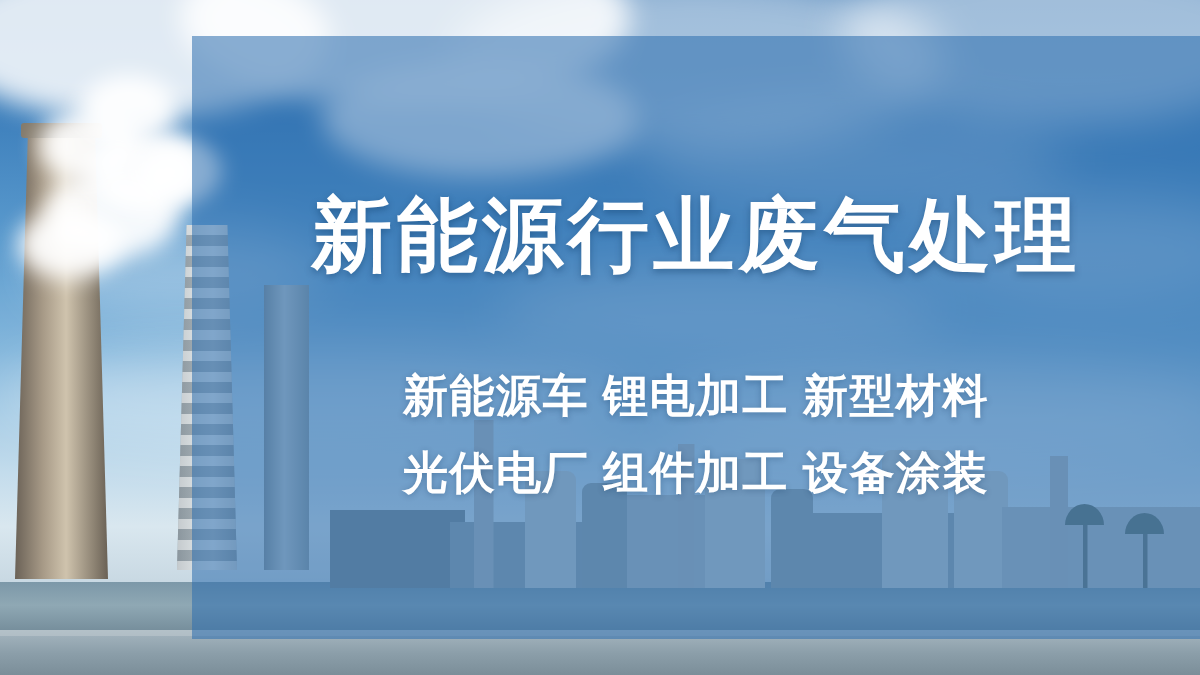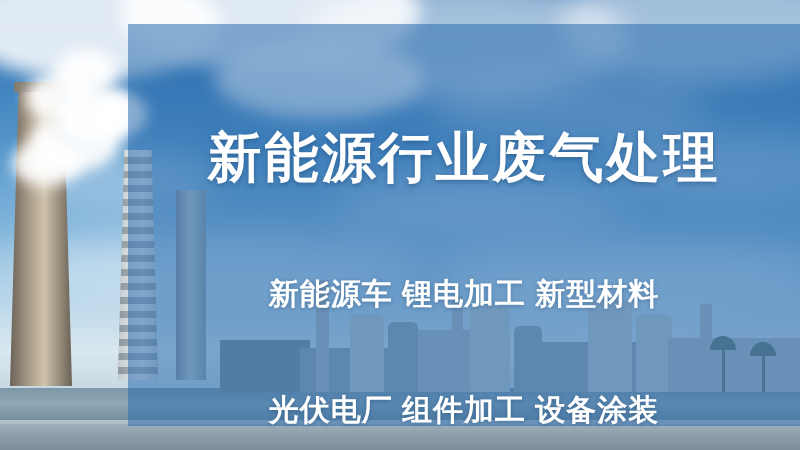--- a/index.html
+++ b/index.html
@@ -153,21 +153,21 @@
   }
 
   
   .text-wrap {
     position: absolute;
     left: 128px; top: 24px;
     width: 672px; height: 402px;
     display: flex;
     flex-direction: column;
     align-items: center;
-    justify-content: space-between;
+    justify-content: flex-start;
     padding-top: 104px;
     box-sizing: border-box;
   }
   .headline {
     color: #ffffff;
     font-size: 54px;
     font-weight: bold;
     letter-spacing: 3px;
     line-height: 1.1;
     text-shadow: 0 2px 5px rgba(0,40,80,0.35);
@@ -175,21 +175,21 @@
   }
   .subline {
     color: #ffffff;
     font-size: 30px;
     font-weight: bold;
     letter-spacing: 1px;
     line-height: 1.05;
     text-shadow: 0 1px 4px rgba(0,40,80,0.30);
     white-space: nowrap;
   }
-  .sub1 { margin-top: 24px; }
+  .sub1 { margin-top: 62px; }
   .sub2 { margin-top: 19px; }
 </style>
 </head>
 <body>
 
 <div id="banner">
 
   <div class="sky"></div>
 
   <div class="cloud" style="left:-40px;  top:-30px; width:260px; height:110px;"></div>

